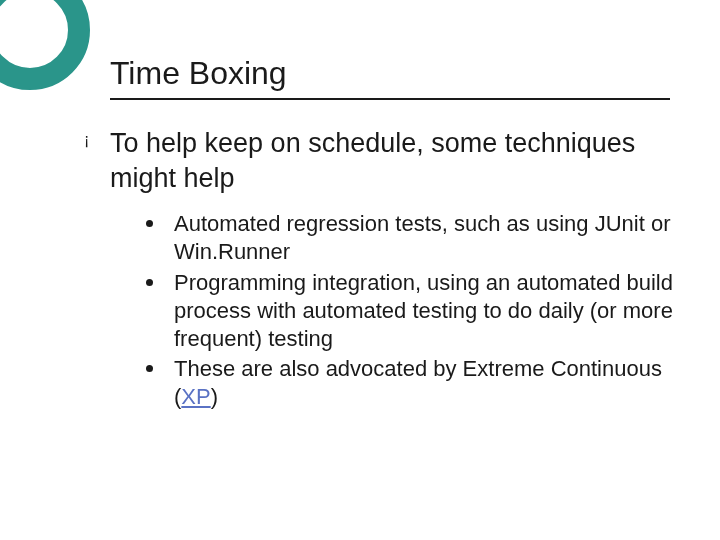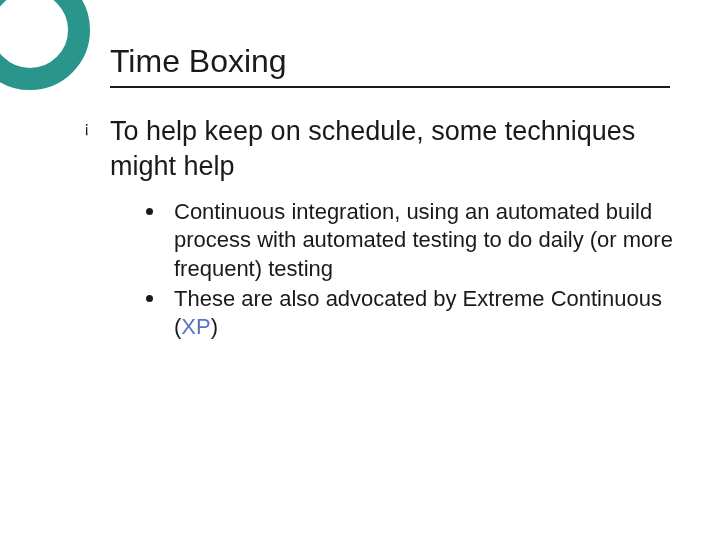--- a/index.html
+++ b/index.html
@@ -19,21 +19,21 @@
     width: 120px;
     height: 120px;
     border: 22px solid #2a958a;
     border-radius: 50%;
     box-sizing: border-box;
     pointer-events: none;
   }
   .content {
     position: absolute;
     left: 110px;
-    top: 43px;
+    top: 55px;
     right: 40px;
   }
   .title {
     font-family: Arial, Helvetica, sans-serif;
     font-size: 32px;
     color: #1a1a1a;
     font-weight: 400;
     margin: 0 0 6px 0;
   }
   .title-underline {
@@ -77,20 +77,21 @@
     position: absolute;
     left: 0;
     top: 10px;
     width: 7px;
     height: 7px;
     background: #1a1a1a;
     border-radius: 50%;
   }
   .xp-link {
     color: #5a72c4;
+    text-decoration: underline;
     cursor: pointer;
   }
 </style>
 </head>
 <body>
 
 <div class="circle-deco"></div>
 
 <div class="content">
 
@@ -99,24 +100,28 @@
 
   <div class="body">
 
     <div class="main-point">
       <span class="main-bullet">¡</span>
       <div class="main-text">To help keep on schedule, some techniques might help</div>
     </div>
 
     <div class="sub-list">
 
+      <div class="sub-item">
+        <span class="sub-bullet"></span>
+        <span>Automated regression tests, such as using JUnit or Win.Runner</span>
+      </div>
 
       <div class="sub-item">
         <span class="sub-bullet"></span>
-        <span>Continuous integration, using an automated build process with automated testing to do daily (or more frequent) testing</span>
+        <span>Programming integration, using an automated build process with automated testing to do daily (or more frequent) testing</span>
       </div>
 
       <div class="sub-item">
         <span class="sub-bullet"></span>
         <span>These are also advocated by Extreme Continuous (</span><span class="xp-link">XP</span><span>)</span>
       </div>
 
     </div>
 
   </div>

